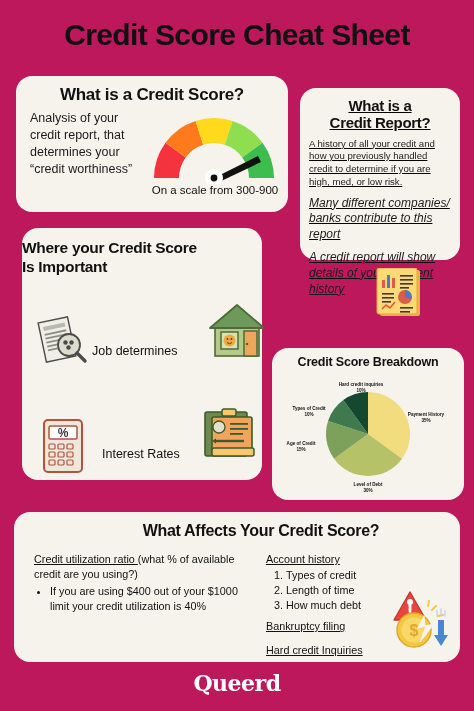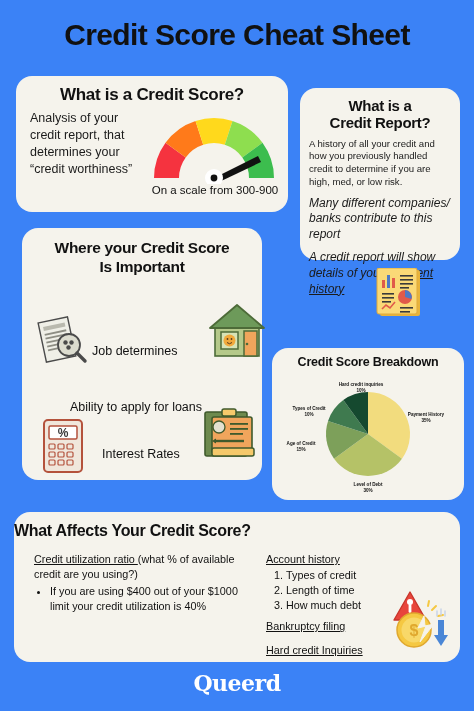--- a/index.html
+++ b/index.html
@@ -2,21 +2,21 @@
 <html><head>
 <meta charset="utf-8">
 <style>
   * { box-sizing: border-box; margin: 0; padding: 0; }
   html, body {
     width: 474px; height: 711px;
     background: #a5b566;
     font-family: "Liberation Sans", sans-serif;
     overflow: hidden;
   }
-  .page { position: relative; width: 474px; height: 711px; background: #3b82f6; }
+  .page { position: relative; width: 474px; height: 711px; background: #be185d; }
 
   .title {
     position: absolute; left: 0; top: 18px; width: 474px;
     text-align: center;
     font-size: 30px; font-weight: bold; color: #111;
     letter-spacing: -0.6px;
   }
 
   .card {
     position: absolute;
@@ -30,31 +30,31 @@
     text-align: center; font-size: 17px; font-weight: bold; color: #111;
     margin-top: 9px; letter-spacing: -0.3px;
   }
   .c1-body { position: absolute; left: 14px; top: 34px; width: 120px;
     font-size: 12.5px; line-height: 1.35; color: #1b1b1b; }
   .gauge-wrap { position: absolute; left: 132px; top: 30px; width: 132px; height: 78px; }
   .gauge-cap { position: absolute; left: 126px; top: 108px; width: 146px;
     text-align: center; font-size: 11.5px; color: #111; font-weight: 500; }
 
   
-  #card-report { left: 300px; top: 88px; width: 160px; height: 172px; }
+  #card-report { left: 300px; top: 88px; width: 160px; height: 172px; text-decoration: underline; }
   .c2-head { text-align: center; font-size: 15px; font-weight: bold;
     color: #111; margin-top: 9px; line-height: 1.15; letter-spacing: -0.3px; }
   .c2-body { padding: 6px 9px 0 9px; font-size: 9.6px; line-height: 1.33; color: #1b1b1b; }
   .c2-note { padding: 0 9px; margin-top: 7px; font-size: 12px;
     font-style: italic; line-height: 1.32; color: #1b1b1b; }
   .c2-note .u { text-decoration: underline; }
 
   
   #card-where { left: 22px; top: 228px; width: 240px; height: 252px; }
-  .c3-head { text-align: center; font-size: 15.5px; font-weight: bold; color: #111;
+  .c3-head { text-align: left; font-size: 15.5px; font-weight: bold; color: #111;
     margin-top: 11px; line-height: 1.2; letter-spacing: -0.3px; }
   .c3-item { position: absolute; font-size: 12.5px; color: #111; font-weight: 500; }
   #c3-i0 { left: 38px; top: 67px; }
   #c3-i1 { left: 70px; top: 116px; }
   #c3-i2 { left: 48px; top: 172px; }
   #c3-i3 { left: 80px; top: 219px; }
 
   .ico { position: absolute; }
   #ico-doc   { left: 14px;  top: 86px;  width: 56px; height: 50px; }
   #ico-house { left: 184px; top: 74px;  width: 62px; height: 56px; }
@@ -64,22 +64,22 @@
   
   #card-pie { left: 272px; top: 348px; width: 192px; height: 152px; }
   .c4-head { text-align: center; font-size: 12.5px; font-weight: bold;
     color: #111; margin-top: 7px; letter-spacing: -0.2px; }
   .pie-area { position: absolute; left: 0; top: 20px; width: 192px; height: 132px; }
   .pie-lbl { position: absolute; font-size: 4.6px; font-weight: bold;
     color: #111; text-align: center; line-height: 1.35; }
 
   
   #card-affects { left: 14px; top: 512px; width: 446px; height: 150px; }
-  .c5-head { font-size: 16px; font-weight: bold;
-    color: #111; margin-top: 10px; letter-spacing: -0.3px; }
+  .c5-head { text-align: center; font-size: 16px; font-weight: bold;
+    color: #111; margin-top: 10px; letter-spacing: -0.3px; margin-left: 48px; }
   .c5-left { position: absolute; left: 20px; top: 40px; width: 224px;
     font-size: 10.8px; color: #111; line-height: 1.4; }
   .c5-right { position: absolute; left: 252px; top: 40px; width: 140px;
     font-size: 10.8px; color: #111; line-height: 1.4; }
   .u { text-decoration: underline; }
   .c5-left .blk { margin-bottom: 8px; }
   .c5-bullets { margin: 2px 0 0 16px; }
   .c5-bullets li { margin-bottom: 0px; }
   .c5-ol { margin: 1px 0 6px 20px; }
   .c5-ol li { margin-bottom: 0px; }
@@ -151,21 +151,20 @@
     </svg>
   </div>
 
   <div class="card" id="card-where">
     <div class="c3-head">
       <div>Where your Credit Score</div>
       <div>Is Important</div>
     </div>
 
     <div class="c3-item" id="c3-i1">Job determines</div>
-    <div class="c3-item" id="c3-i2">Ability to apply for loans</div>
     <div class="c3-item" id="c3-i3">Interest Rates</div>
 
     <div class="ico" id="ico-doc">
       <svg viewBox="0 0 56 50" width="56" height="50">
         <g transform="rotate(-12 28 25)">
           <rect x="6" y="4" width="30" height="40" fill="#efefe7" stroke="#4a4a4a" stroke-width="1.4"></rect>
           <rect x="10" y="9" width="22" height="4" fill="#b9b9ae"></rect>
           <rect x="10" y="16" width="22" height="1.8" fill="#8e8e84"></rect>
           <rect x="10" y="20" width="22" height="1.8" fill="#8e8e84"></rect>
           <rect x="10" y="24" width="16" height="1.8" fill="#8e8e84"></rect>

